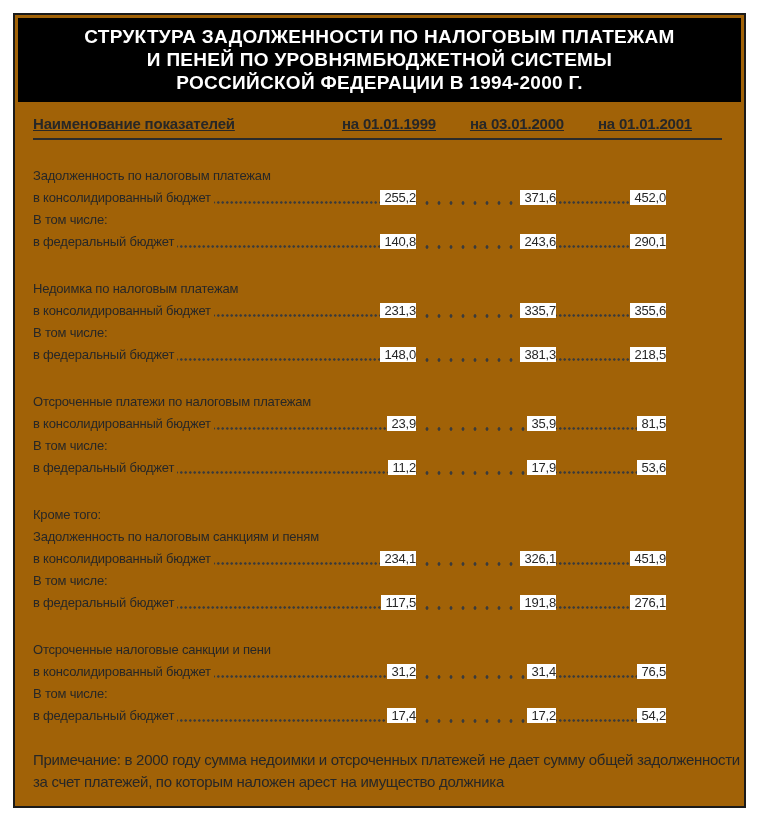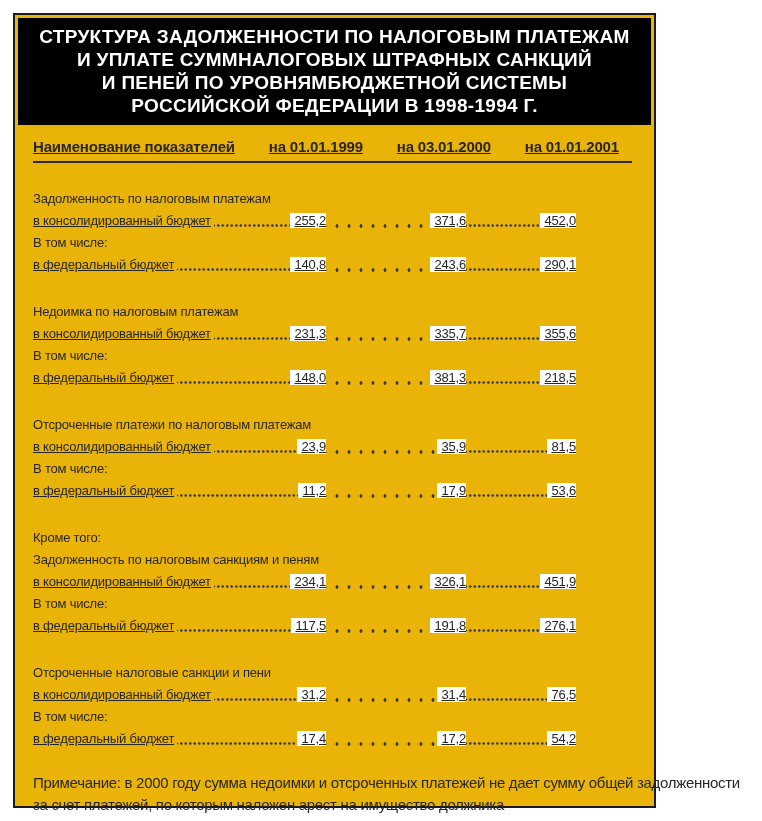--- a/index.html
+++ b/index.html
@@ -5,23 +5,23 @@
   * { margin: 0; padding: 0; box-sizing: border-box; }
   html, body {
     width: 762px; height: 821px;
     background: #ffffff;
     font-family: "Liberation Sans", sans-serif;
     color: #272727;
   }
   .page { position: relative; width: 762px; height: 821px; background: #fff; }
   .frame {
     position: absolute; left: 13px; top: 13px;
-    width: 643px; height: 795px;
+    width: 733px; height: 795px;
     border: 2px solid #1a1a1a;
-    background: #eab308;
+    background: #a16207;
   }
   .titlebar {
     margin: 3px 3px 0 3px;
     background: #000000;
     color: #ffffff;
     text-align: center;
     padding: 7px 6px 8px 6px;
   }
   .titlebar .tline {
     font-size: 19px;
@@ -48,21 +48,21 @@
   .th-name { flex: 1 1 auto; white-space: nowrap; }
   .th-date { flex: 0 0 128px; text-align: right; white-space: nowrap; }
 
   .block { margin-top: 25px; }
   .line, .row {
     font-size: 13px;
     line-height: 22px;
     letter-spacing: -0.2px;
     white-space: nowrap;
   }
-  .row { display: flex; align-items: center; padding-right: 56px; text-decoration: underline; }
+  .row { display: flex; align-items: center; padding-right: 56px; }
   .lbl { flex: 0 0 auto; padding-right: 3px; }
   .seg {
     text-align: right;
     background-repeat: repeat-x;
   }
   .seg.dense {
     background-image: radial-gradient(circle, #3b3b3b 1.05px, rgba(0,0,0,0) 1.45px);
     background-size: 4.5px 3px;
     background-position: 2px calc(100% - 5px);
   }
@@ -86,23 +86,22 @@
   }
 </style>
 </head>
 <body>
 
 <div class="page">
   <div class="frame">
 
     <div class="titlebar">
       <div class="tline">СТРУКТУРА ЗАДОЛЖЕННОСТИ ПО НАЛОГОВЫМ ПЛАТЕЖАМ</div>
-      <div class="tline">И УПЛАТЕ СУММНАЛОГОВЫХ ШТРАФНЫХ САНКЦИЙ</div>
       <div class="tline">И ПЕНЕЙ ПО УРОВНЯМБЮДЖЕТНОЙ СИСТЕМЫ</div>
-      <div class="tline">РОССИЙСКОЙ ФЕДЕРАЦИИ В 1998-1994 Г.</div>
+      <div class="tline">РОССИЙСКОЙ ФЕДЕРАЦИИ В 1994-2000 Г.</div>
     </div>
 
     <div class="content">
 
       <div class="thead">
         <span class="th-name">Наименование показателей</span>
         <span class="th-date">на 01.01.1999</span>
         <span class="th-date">на 03.01.2000</span>
         <span class="th-date">на 01.01.2001</span>
       </div>

